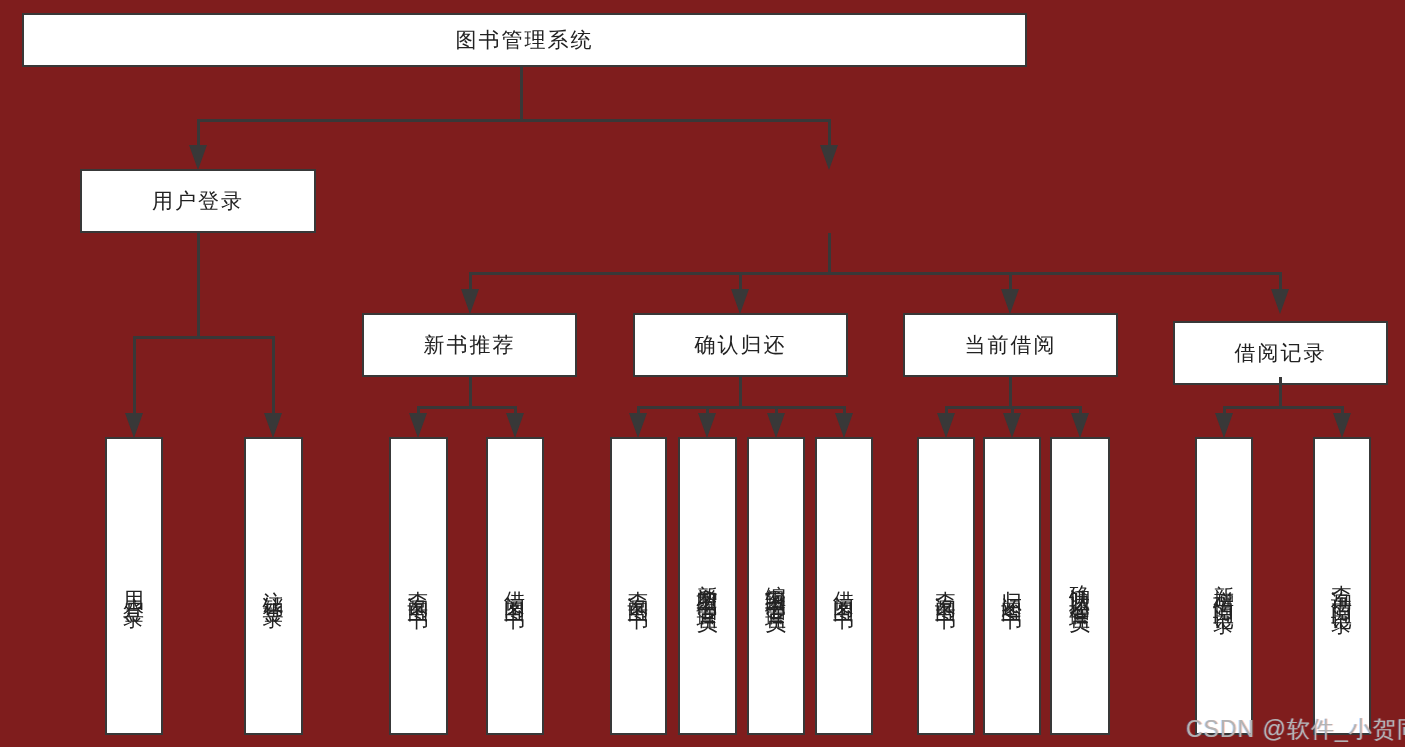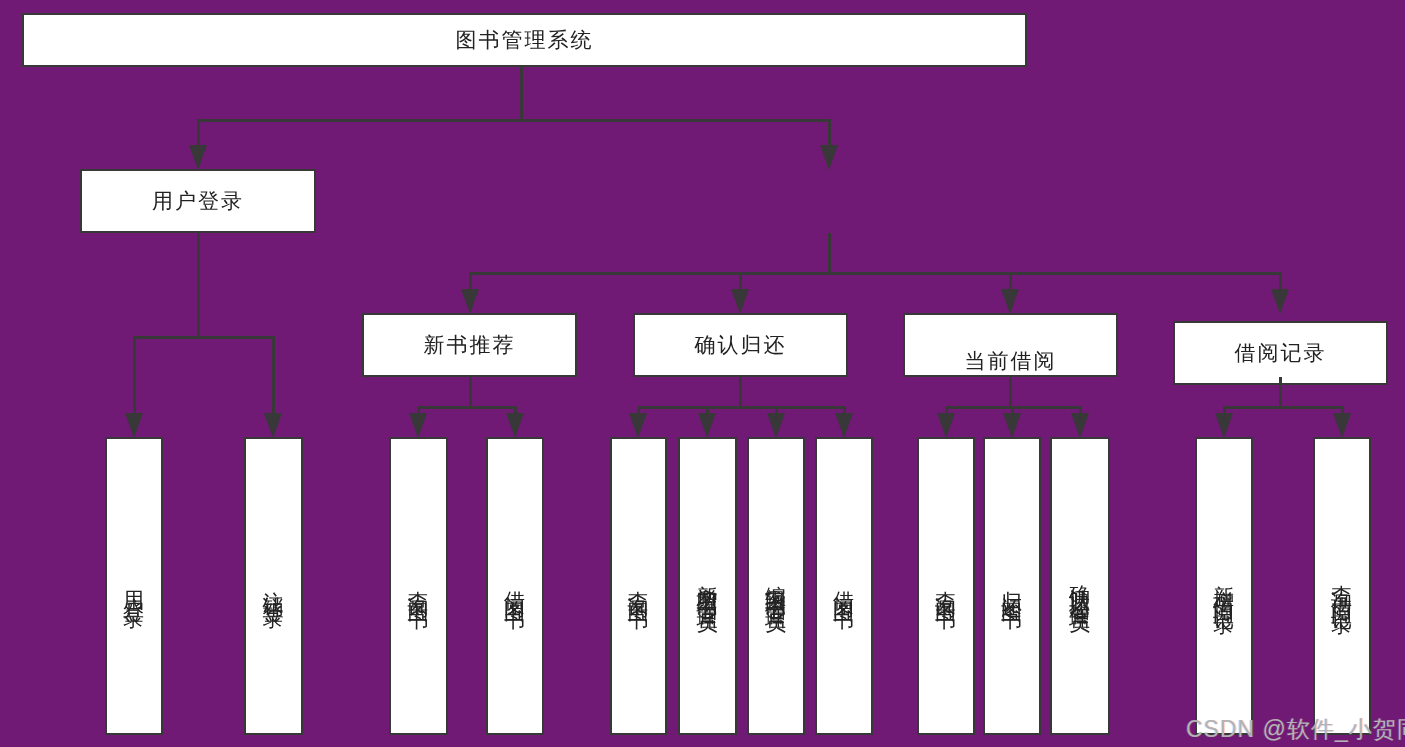--- a/index.html
+++ b/index.html
@@ -4,21 +4,21 @@
 <style>
   html, body { margin: 0; padding: 0; }
   body {
     font-family: "Liberation Sans", "DejaVu Sans", sans-serif;
     background: #ffffff;
   }
   #canvas {
     position: relative;
     width: 1405px;
     height: 747px;
-    background: #701a75;
+    background: #7f1d1d;
     overflow: hidden;
   }
   .box {
     position: absolute;
     box-sizing: border-box;
     border: 2px solid #383838;
     background: #ffffff;
     display: flex;
     align-items: center;
     justify-content: center;
@@ -97,21 +97,21 @@
   <div class="arrow" style="left:1001px; top:289px;"></div>
   <div class="line" style="left:1279px; top:272px; width:3px; height:20px;"></div>
   <div class="arrow" style="left:1271px; top:289px;"></div>
 
   <div class="box" style="left:362px; top:313px; width:215px; height:64px;">
     <span class="hlabel">新书推荐</span>
   </div>
   <div class="box" style="left:633px; top:313px; width:215px; height:64px;">
     <span class="hlabel">确认归还</span>
   </div>
-  <div class="box" style="left:903px; top:313px; width:215px; height:64px;align-items:flex-end;">
+  <div class="box" style="left:903px; top:313px; width:215px; height:64px;">
     <span class="hlabel">当前借阅</span>
   </div>
   <div class="box" style="left:1173px; top:321px; width:215px; height:64px;">
     <span class="hlabel">借阅记录</span>
   </div>
 
   <div class="line" style="left:469px; top:377px; width:3px; height:31px;"></div>
   <div class="line" style="left:418px; top:406px; width:98px; height:3px;"></div>
   <div class="line" style="left:739px; top:377px; width:3px; height:31px;"></div>
   <div class="line" style="left:638px; top:406px; width:207px; height:3px;"></div>

